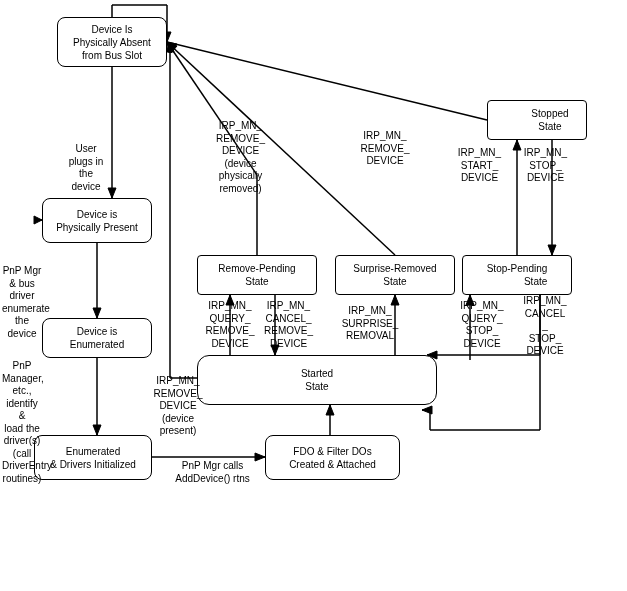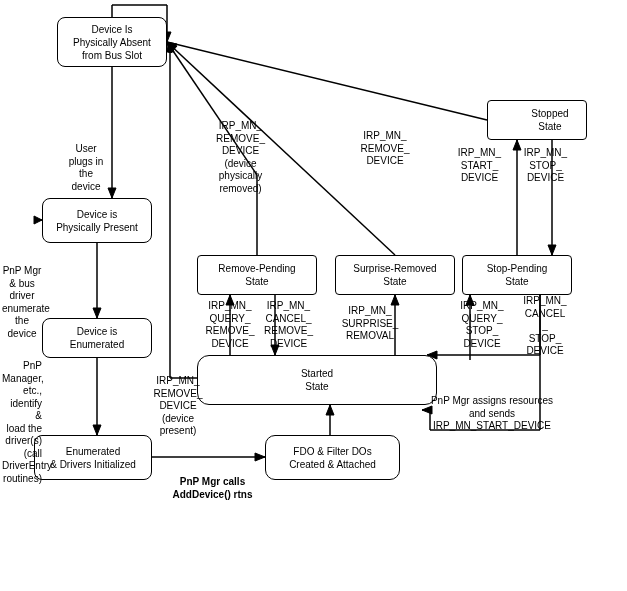--- a/index.html
+++ b/index.html
@@ -141,41 +141,41 @@
   <div class="box" style="left:42px;top:318px;width:110px;height:40px;">
     <span style="white-space:pre-line;">Device is
 Enumerated</span>
   </div>
 
   <div class="box" style="left:34px;top:435px;width:118px;height:45px;">
     <span style="white-space:pre-line;">Enumerated
 &amp; Drivers Initialized</span>
   </div>
 
-  <div class="box" style="left:265px;top:435px;width:135px;height:45px;border-radius:10px;">
+  <div class="box" style="left:265px;top:435px;width:135px;height:45px;">
     <span style="white-space:pre-line;">FDO &amp; Filter DOs
 Created &amp; Attached</span>
   </div>
 
   <div class="box" style="left:197px;top:355px;width:240px;height:50px;border-radius:12px;">
     <span style="white-space:pre-line;">Started
 State</span>
   </div>
 
   <div class="box" style="left:197px;top:255px;width:120px;height:40px;border-radius:4px;">
     <span style="white-space:pre-line;text-align:center;">Remove-Pending
 State</span>
   </div>
 
   <div class="box" style="left:335px;top:255px;width:120px;height:40px;border-radius:4px;align-items:center;">
     <span style="white-space:pre-line;">Surprise-Removed
 State</span>
   </div>
 
-  <div class="box" style="left:462px;top:255px;width:110px;height:40px;border-radius:4px;">
+  <div class="box" style="left:462px;top:255px;width:110px;height:40px;border-radius:4px;text-align:right;">
     <span style="white-space:pre-line;">Stop-Pending
 State</span>
   </div>
 
   <div class="box" style="left:487px;top:100px;width:100px;height:40px;border-radius:4px;padding-left:30px;">
     <span style="white-space:pre-line;">Stopped
 State</span>
   </div>
 
   <div class="label" style="left:20px;top:143px;width:38px;margin-left:47px;">
@@ -183,21 +183,21 @@
 the device</span>
   </div>
 
   <div class="label" style="left:2px;top:265px;width:40px;">
     <span style="white-space:pre-line;">PnP Mgr
 &amp; bus driver
 enumerate
 the device</span>
   </div>
 
-  <div class="label" style="left:2px;top:360px;width:40px;text-align:right;">
+  <div class="label" style="left:2px;top:360px;width:40px;">
     <span style="white-space:pre-line;">PnP Manager,
 etc., identify &amp;
 load the driver(s)
 (call DriverEntry
 routines)</span>
   </div>
 
   <div class="label" style="left:208px;top:120px;width:65px;">
     <span style="white-space:pre-line;">IRP_MN_
 REMOVE_
@@ -261,24 +261,19 @@
   </div>
 
   <div class="label" style="left:148px;top:375px;width:60px;">
     <span style="white-space:pre-line;">IRP_MN_
 REMOVE_
 DEVICE
 (device
 present)</span>
   </div>
 
-  <div class="label" style="left:160px;top:476px;width:105px;font-weight:bold;">
+  <div class="label" style="left:160px;top:460px;width:105px;">
     <span style="white-space:pre-line;">PnP Mgr calls
 AddDevice() rtns</span>
   </div>
 
-  <div class="label" style="left:402px;top:395px;width:180px;">
-    <span style="white-space:pre-line;">PnP Mgr assigns resources
-and sends
-IRP_MN_START_DEVICE</span>
-  </div>
 
 </div>
 
 </body></html>

